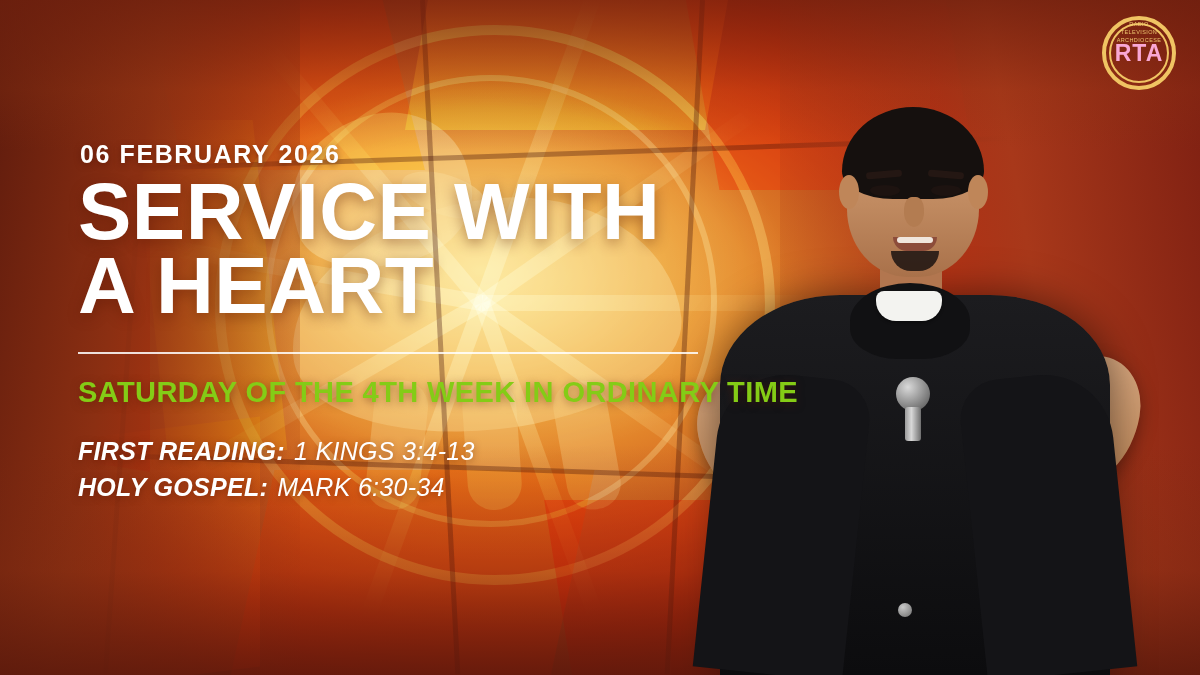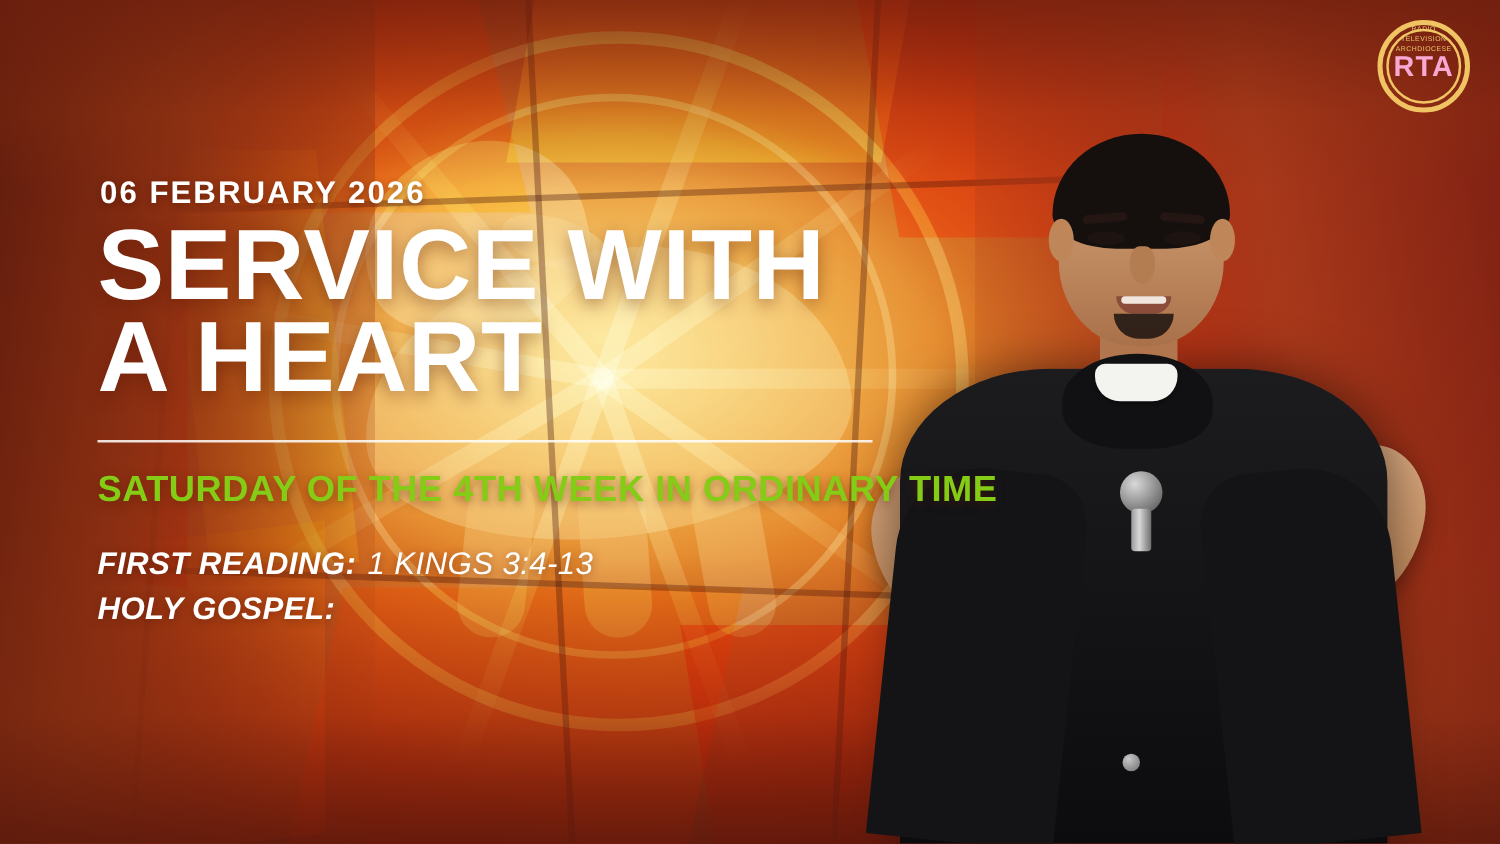--- a/index.html
+++ b/index.html
@@ -425,20 +425,21 @@
     </div>
     <div class="divider"></div>
     <div class="subtitle">SATURDAY OF THE 4TH WEEK IN ORDINARY TIME</div>
     <div class="readings">
       <div class="reading-row">
         <span class="reading-label">FIRST READING:</span>
         <span class="reading-value">1 KINGS 3:4-13</span>
       </div>
       <div class="reading-row">
         <span class="reading-label">HOLY GOSPEL:</span>
+        <span class="reading-value">MARK 6:30-34</span>
       </div>
     </div>
   </div>
 
   <div class="logo">
     <div class="logo-ring"></div>
     <div class="logo-ring-inner"></div>
     <div class="logo-arc">RADIO TELEVISION ARCHDIOCESE</div>
     <div class="logo-text">RTA</div>
   </div>

